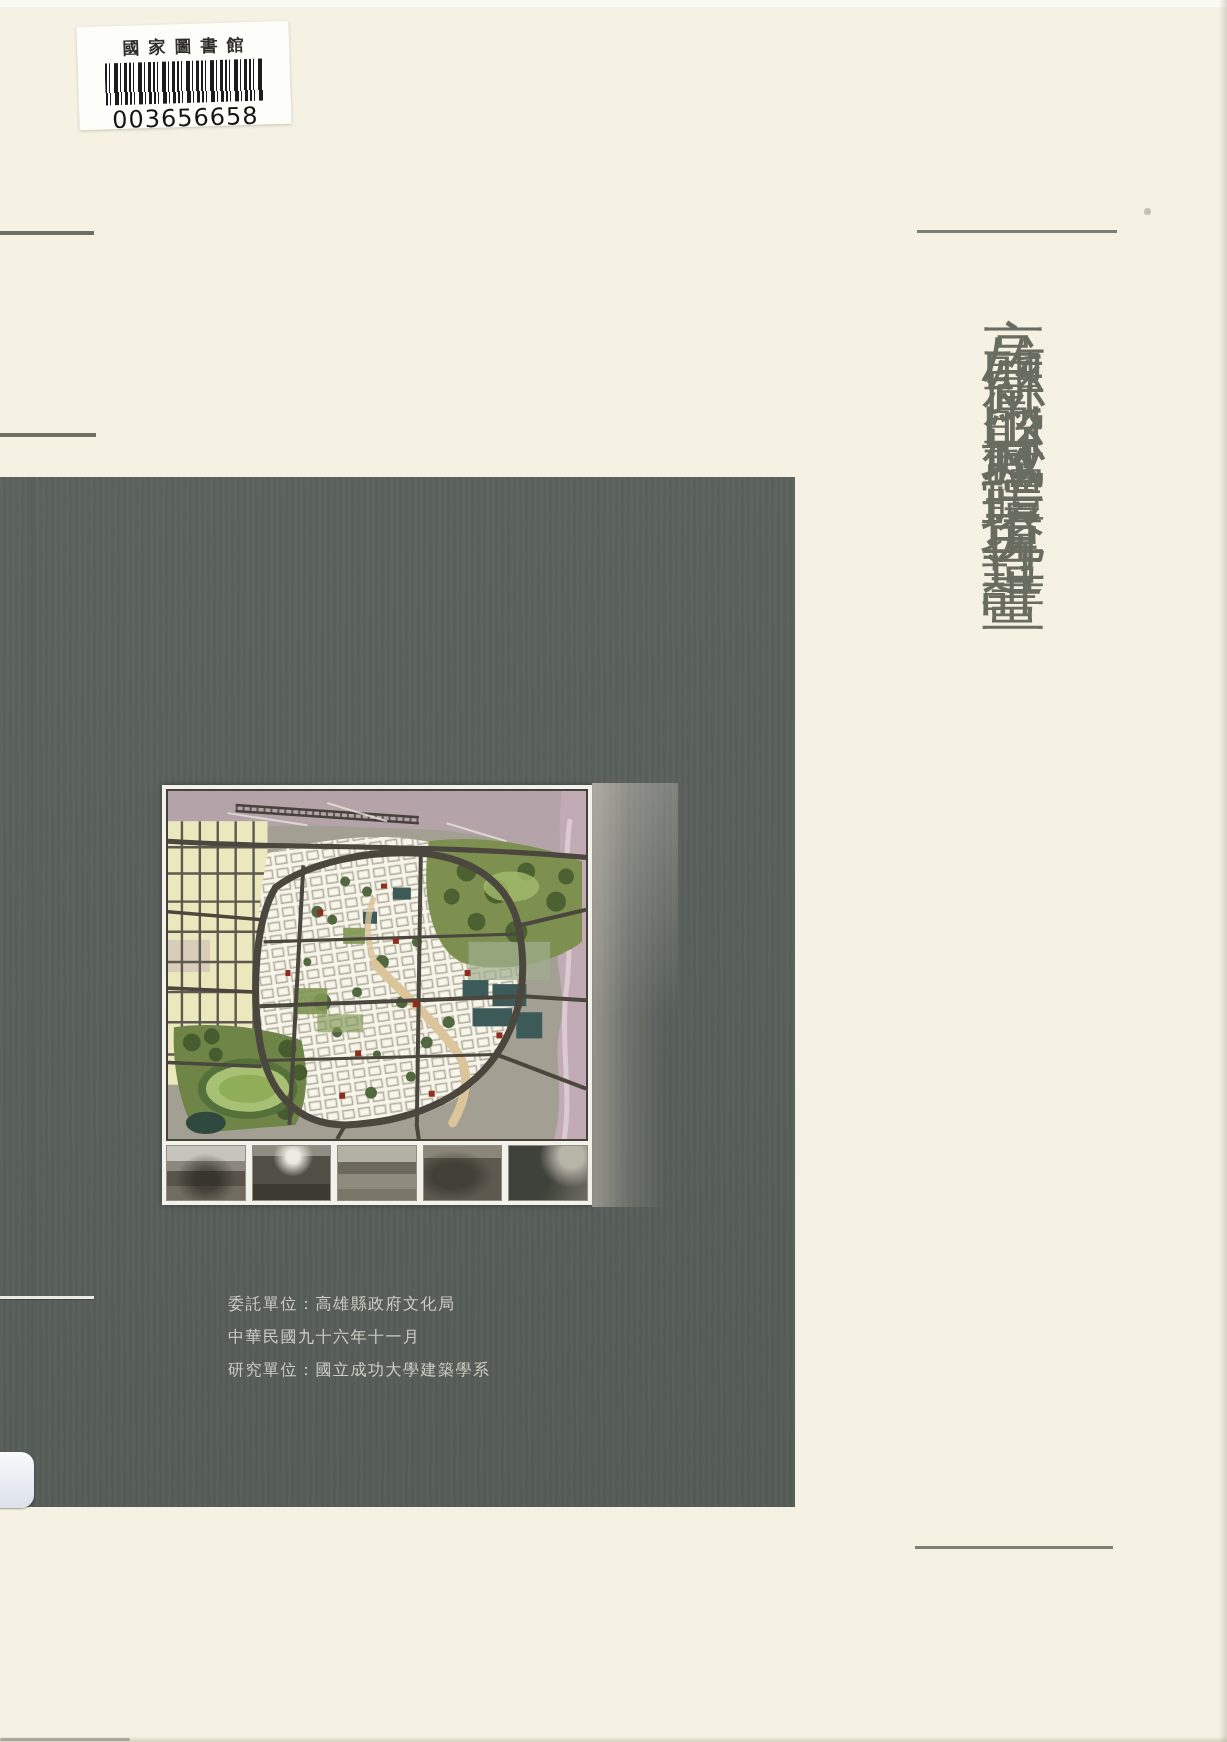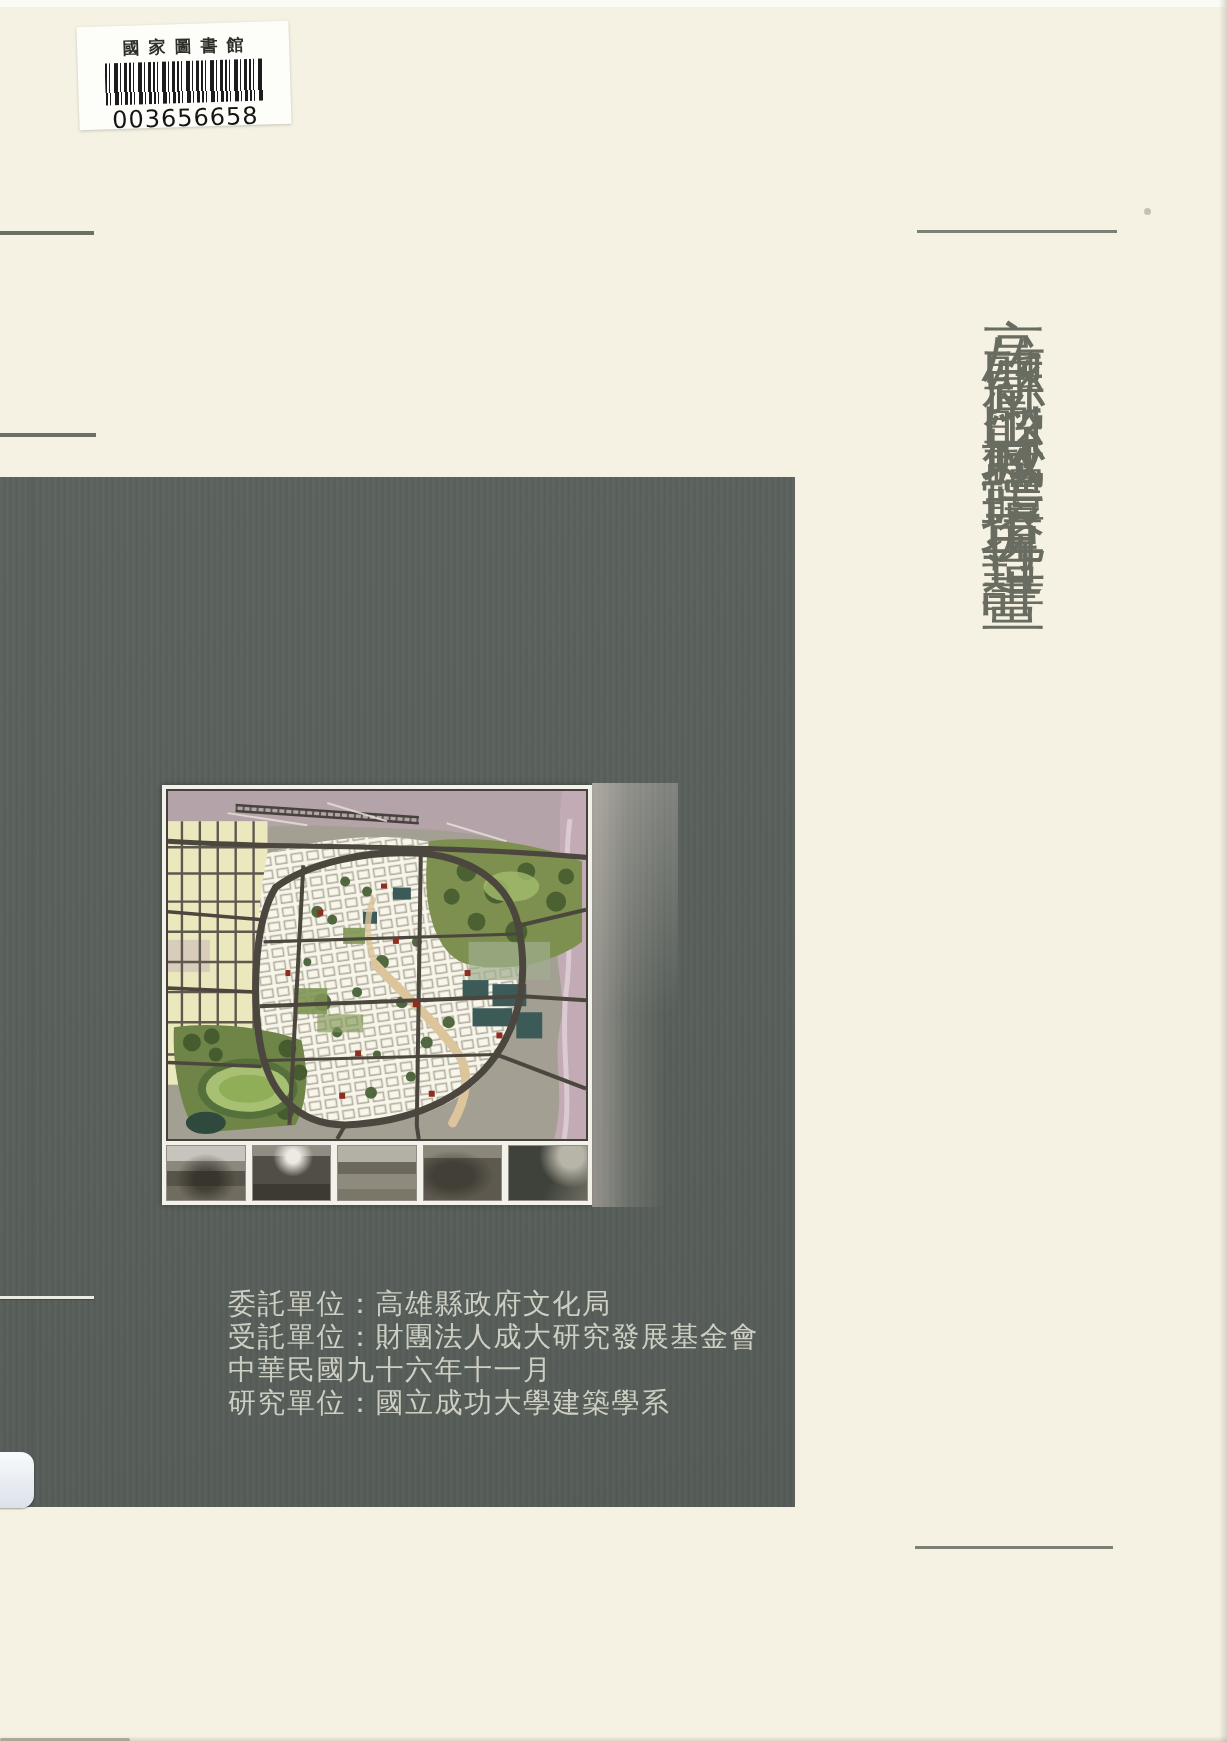--- a/index.html
+++ b/index.html
@@ -97,21 +97,21 @@
   .map-glow{
     position:absolute;left:592px;top:783px;width:86px;height:424px;
     background:
       linear-gradient(to bottom,rgba(235,225,218,.28),rgba(235,225,218,0) 55%),
       linear-gradient(to right,rgba(214,204,194,.5) 0%,rgba(214,204,194,.16) 42%,rgba(214,204,194,0) 85%);
   }
 
   
   .credits{position:absolute;left:228px;top:1292px;color:#cdcfc3;}
   .credits p{
-    margin:0 12px 9px 0;font-size:28px;line-height:24px;letter-spacing:1.5px;
+    margin:0 12px 9px 0;font-size:16px;line-height:24px;letter-spacing:1.5px;
     font-family:"Liberation Sans","DejaVu Sans",sans-serif;
   }
 
   
   .sticker{
     position:absolute;left:-8px;top:1452px;width:42px;height:56px;
     background:linear-gradient(180deg,#f8fafc 0%,#e7ebf1 60%,#dde2ea 100%);
     border-radius:0 13px 13px 0;box-shadow:0 1px 2px rgba(0,0,0,.35);
   }
 
@@ -296,21 +296,20 @@
       <div class="photo photo-2"></div>
       <div class="photo photo-3"></div>
       <div class="photo photo-4"></div>
       <div class="photo photo-5"></div>
     </div>
   </div>
   <div class="map-glow"></div>
 
   <div class="credits">
     <p>委託單位：高雄縣政府文化局</p>
-    <p>受託單位：財團法人成大研究發展基金會</p>
     <p>中華民國九十六年十一月</p>
     <p>研究單位：國立成功大學建築學系</p>
   </div>
 
   <div class="sticker"></div>
 
   <div class="vertical-title">高雄縣鳳山縣城整體環境再造計畫</div>
 
 </div>
 

